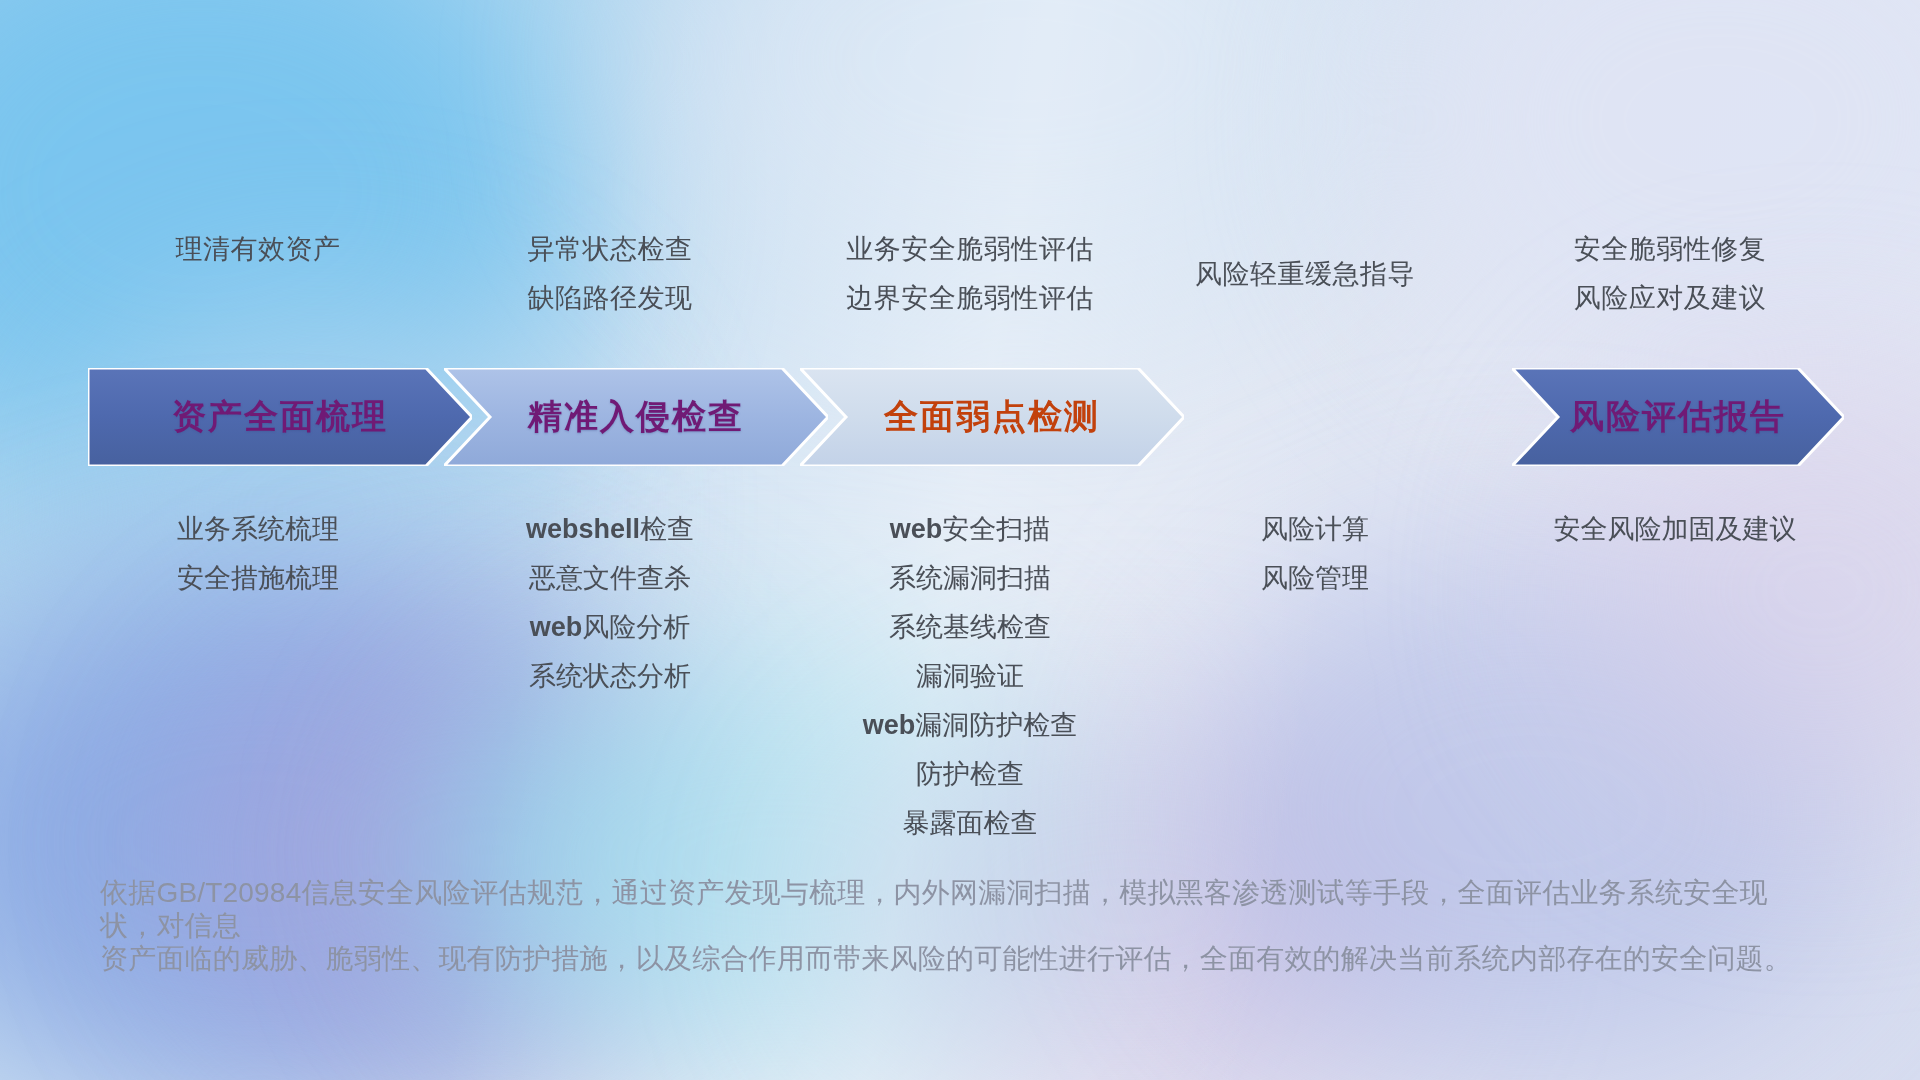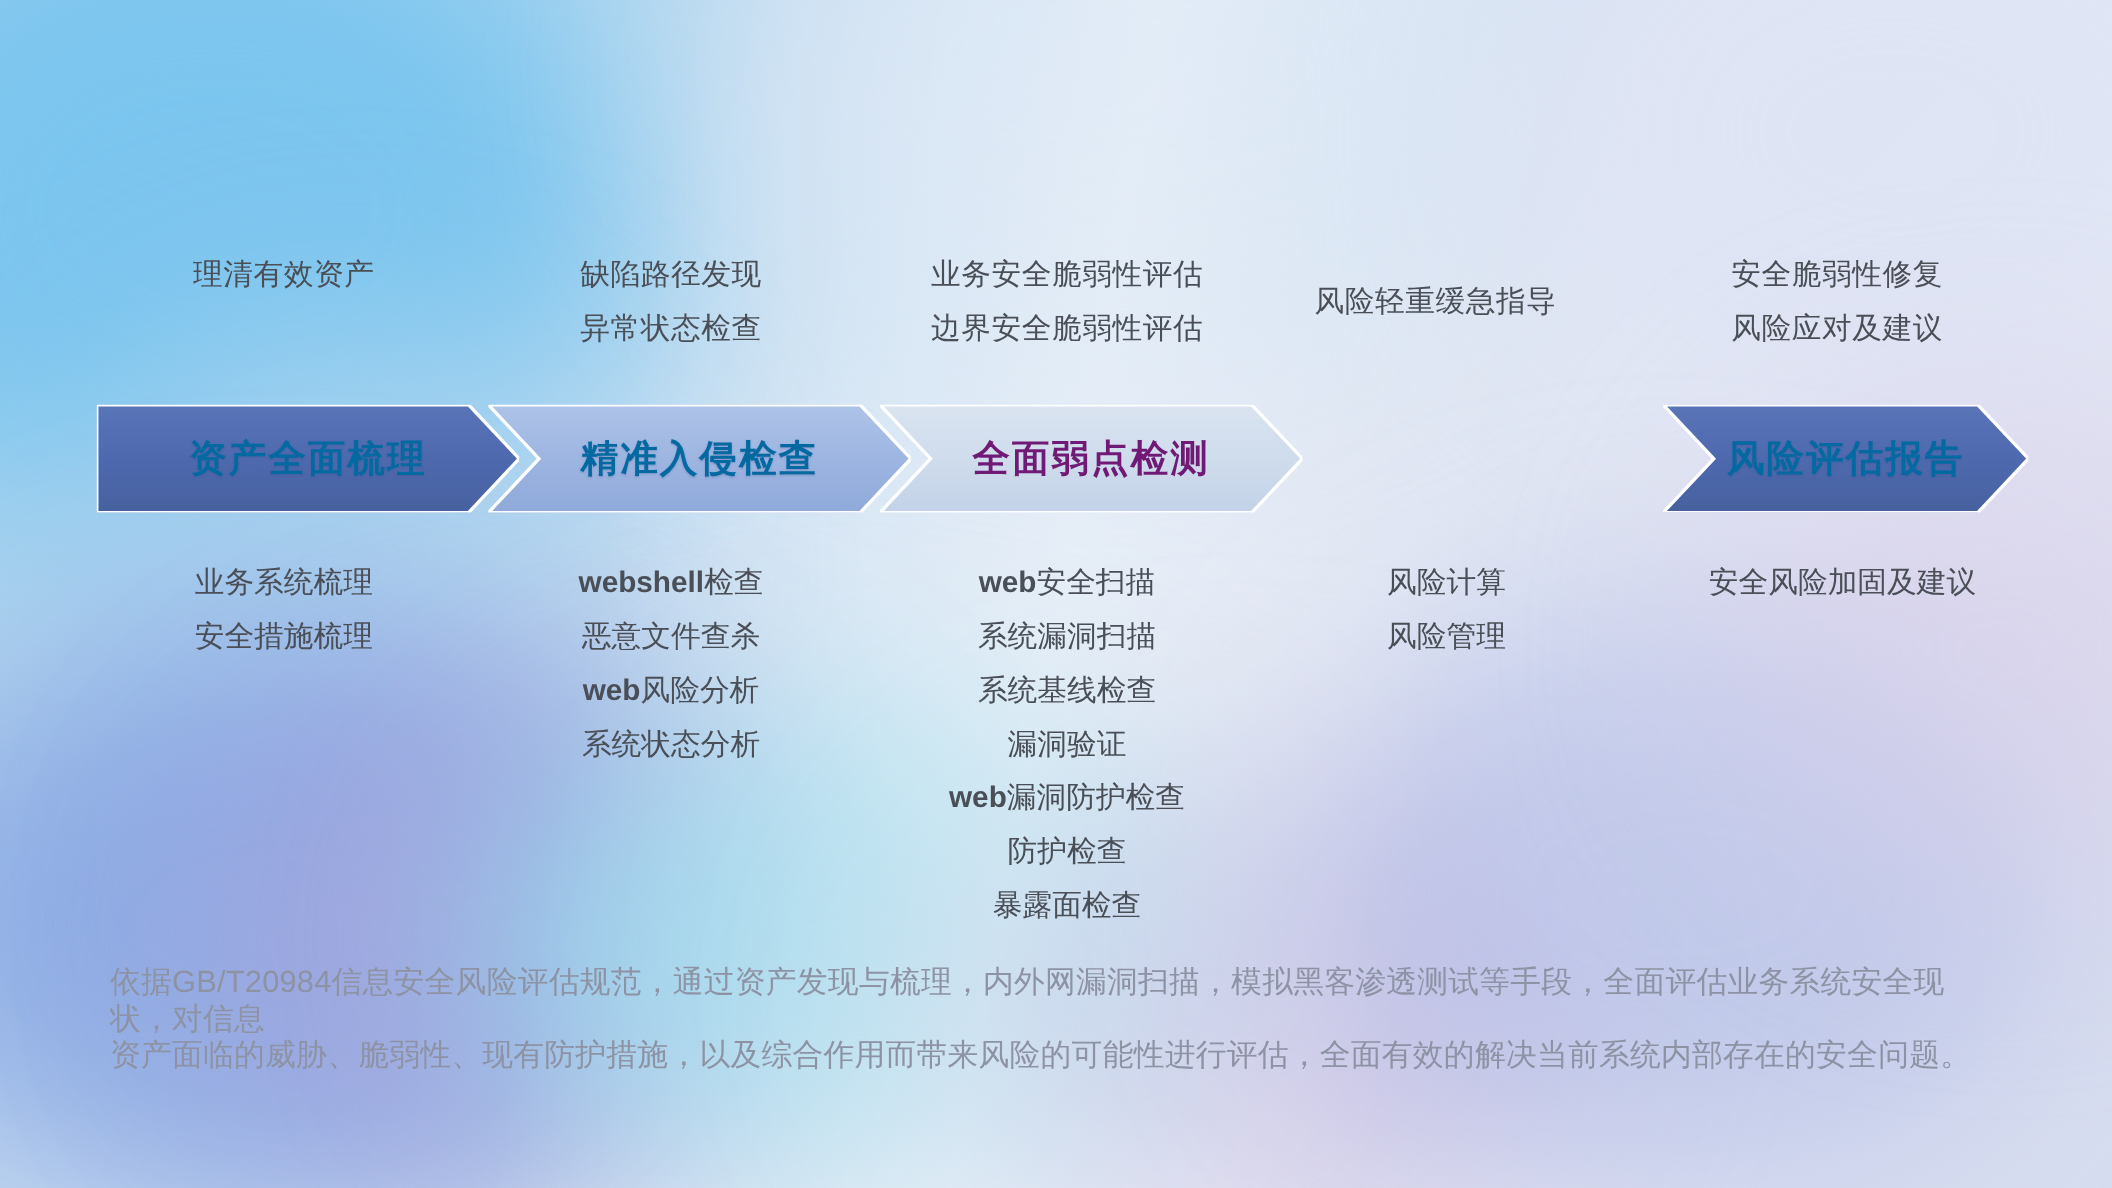--- a/index.html
+++ b/index.html
@@ -40,22 +40,22 @@
 
   
   #band{position:absolute;left:88px;top:368px;width:1756px;height:98px;}
   .chev{
     position:absolute;top:0;height:98px;
     display:flex;align-items:center;justify-content:center;
     box-sizing:border-box;
   }
   .chev .shape{position:absolute;inset:0;}
   .chev .lbl{position:relative;font-size:34px;font-weight:700;letter-spacing:2px;white-space:nowrap;}
-  .chev.light .lbl{color:#0369a1;text-shadow:0 1px 2px rgba(60,80,140,.35);}
-  .chev.dark  .lbl{color:#701a75;}
+  .chev.light .lbl{color:#701a75;text-shadow:0 1px 2px rgba(60,80,140,.35);}
+  .chev.dark  .lbl{color:#c2410c;}
 
   .col-bot{position:absolute;text-align:center;color:#4a4f57;
     font-size:27px;line-height:49px;white-space:nowrap;}
   .col-bot div{font-weight:400;}
   .col-bot b, .col-top b{font-weight:700;}
 
   #footer{position:absolute;left:100px;top:876px;width:1720px;
     color:#8d93a4;font-size:28px;line-height:33px;letter-spacing:.2px;}
 </style>
 </head>
@@ -75,22 +75,22 @@
   <div class="blob b9"></div>
   <div class="layer sheen"></div>
 </div>
 
 <div id="stage">
 
   <div class="col-top" style="left:88px;top:225px;width:340px;">
     <div>理清有效资产</div>
   </div>
   <div class="col-top" style="left:440px;top:225px;width:340px;">
+    <div>异常状态检查</div>
     <div>缺陷路径发现</div>
-    <div>异常状态检查</div>
   </div>
   <div class="col-top" style="left:775px;top:225px;width:390px;">
     <div>业务安全脆弱性评估</div>
     <div>边界安全脆弱性评估</div>
   </div>
   <div class="col-top" style="left:1125px;top:250px;width:360px;">
     <div>风险轻重缓急指导</div>
   </div>
   <div class="col-top" style="left:1490px;top:225px;width:360px;">
     <div>安全脆弱性修复</div>

